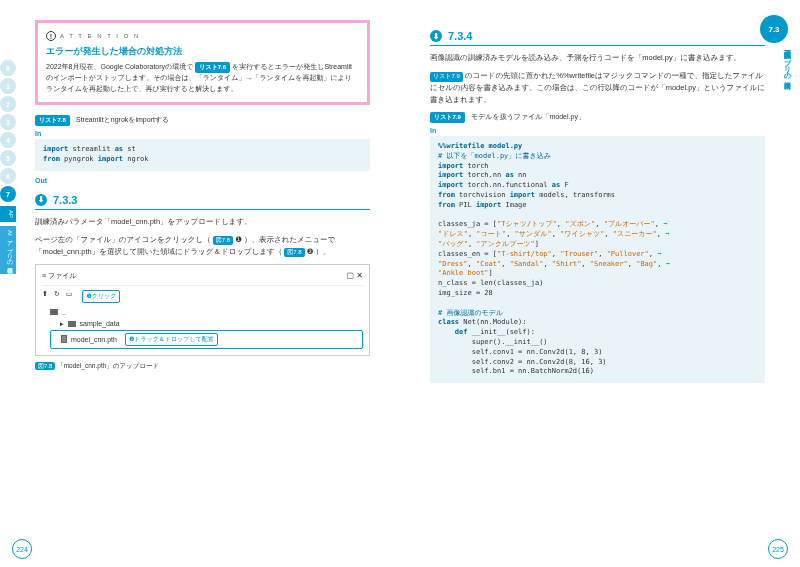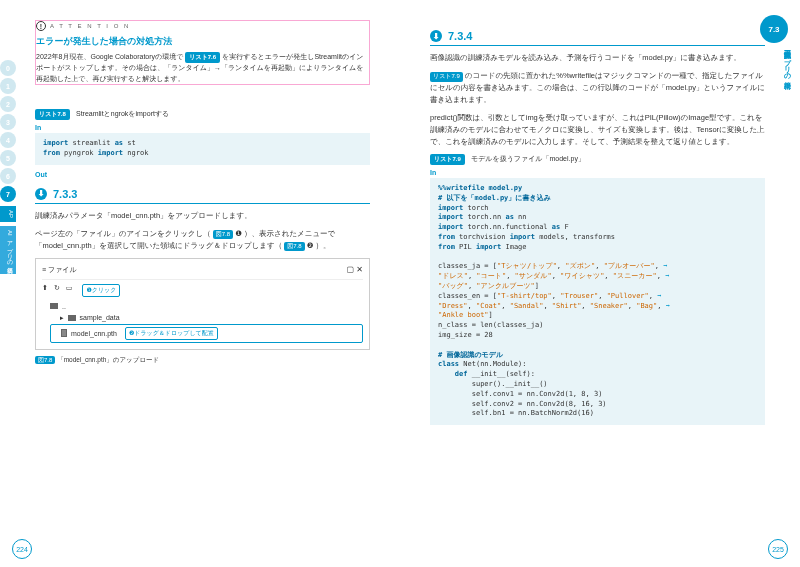--- a/index.html
+++ b/index.html
@@ -5,35 +5,35 @@
 *{margin:0;padding:0;box-sizing:border-box}
 body{font-family:-apple-system,BlinkMacSystemFont,"Hiragino Sans","Yu Gothic",sans-serif;background:#fff;display:flex;width:800px;height:567px;font-size:8px;color:#333}
 .page{width:400px;height:567px;padding:20px 30px 15px 35px;position:relative}
 .page-r{padding:20px 35px 15px 30px}
 .side-nav{position:absolute;left:0;top:60px;display:flex;flex-direction:column;gap:2px}
 .side-dot{width:16px;height:16px;border-radius:50%;background:#d0e8f0;display:flex;align-items:center;justify-content:center;color:#fff;font-size:7px;font-weight:bold}
 .side-dot.active{background:#0099cc}
 .side-tab{background:#0099cc;color:#fff;writing-mode:vertical-rl;font-size:6px;padding:4px 2px;margin-top:2px;width:16px}
 .corner-badge{position:absolute;top:15px;right:12px;width:28px;height:28px;background:#0099cc;border-radius:50%;display:flex;align-items:center;justify-content:center;color:#fff;font-size:8px;font-weight:bold}
 .side-label{position:absolute;right:8px;top:45px;writing-mode:vertical-rl;font-size:7px;color:#0099cc;font-weight:bold}
-.attention-box{border:1px solid #f9a8d4;margin-bottom:24px}
+.attention-box{border:3px solid #f9a8d4;padding:8px;margin-bottom:10px}
 .attention-head{display:flex;align-items:center;gap:4px;margin-bottom:4px}
 .attention-icon{width:10px;height:10px;border:1px solid #333;border-radius:50%;display:inline-flex;align-items:center;justify-content:center;font-size:7px;font-weight:bold}
 .attention-label{font-size:6px;letter-spacing:2px;color:#666}
 .attention-title{color:#0099cc;font-size:9px;font-weight:bold;margin-bottom:4px}
 .attention-body{font-size:7px;line-height:1.5}
 .list-tag{display:inline-block;background:#0099cc;color:#fff;font-size:6px;padding:1px 4px;border-radius:2px;font-weight:bold}
 .list-tag-ref{background:#0099cc}
 .section-title{display:flex;align-items:center;gap:6px;color:#0099cc;font-size:11px;font-weight:bold;margin:10px 0 6px;border-bottom:1px solid #0099cc;padding-bottom:3px}
 .section-icon{width:12px;height:12px;background:#0099cc;border-radius:50%;display:inline-flex;align-items:center;justify-content:center;color:#fff;font-size:8px}
 .body-text{font-size:7.5px;line-height:1.6;margin-bottom:6px}
 .io-label{color:#0099cc;font-size:7px;font-weight:bold;margin:4px 0 2px}
 .code-block{background:#e8f4f8;padding:6px 8px;font-family:Consolas,Monaco,monospace;font-size:7px;line-height:1.4;margin-bottom:6px;white-space:pre-wrap}
 .code-block .kw{color:#006699;font-weight:bold}
-.code-block .cm{color:#006699;font-weight:bold}
+.code-block .cm{color:#006699;font-weight:normal}
 .code-block .str{color:#cc6600}
 .code-block .arrow{color:#0099cc;font-weight:bold}
 .file-panel{border:1px solid #ccc;padding:6px;margin:6px 0;font-size:7px}
 .file-head{display:flex;justify-content:space-between;align-items:center;padding-bottom:4px;border-bottom:1px solid #eee;margin-bottom:4px}
 .file-icons{display:flex;gap:6px}
 .file-tree{padding-left:8px}
 .file-item{display:flex;align-items:center;gap:4px;padding:2px 0}
 .folder-icon{display:inline-block;width:8px;height:6px;background:#666}
 .file-doc{display:inline-block;width:6px;height:8px;background:#888;border:1px solid #666}
 .callout{display:inline-block;border:1px solid #0099cc;background:#fff;color:#0099cc;font-size:6px;padding:1px 3px;border-radius:2px;margin-left:4px}
@@ -140,21 +140,20 @@
   <div class="section-title">
     <span class="section-icon">⬇</span>
     <span>7.3.4</span>
   </div>
 
   <div class="body-text">画像認識の訓練済みモデルを読み込み、予測を行うコードを「model.py」に書き込みます。</div>
   <div class="body-text">
     <span class="ref-badge">リスト7.9</span>
     <span>のコードの先頭に置かれた%%writefileはマジックコマンドの一種で、指定したファイルにセルの内容を書き込みます。この場合は、この行以降のコードが「model.py」というファイルに書き込まれます。</span>
   </div>
-  <div class="body-text">predict()関数は、引数としてimgを受け取っていますが、これはPIL(Pillow)のImage型です。これを訓練済みのモデルに合わせてモノクロに変換し、サイズも変換します。後は、Tensorに変換した上で、これを訓練済みのモデルに入力します。そして、予測結果を整えて返り値とします。</div>
 
   <div style="margin-bottom:4px">
     <span class="list-tag">リスト7.9</span>
     <span style="font-size:7px;margin-left:4px">モデルを扱うファイル「model.py」</span>
   </div>
   <div class="io-label">In</div>
   <div class="code-block"><span class="kw">%%writefile model.py</span>
 <span class="cm"># 以下を「model.py」に書き込み</span>
 <span class="kw">import</span> torch
 <span class="kw">import</span> torch.nn <span class="kw">as</span> nn

